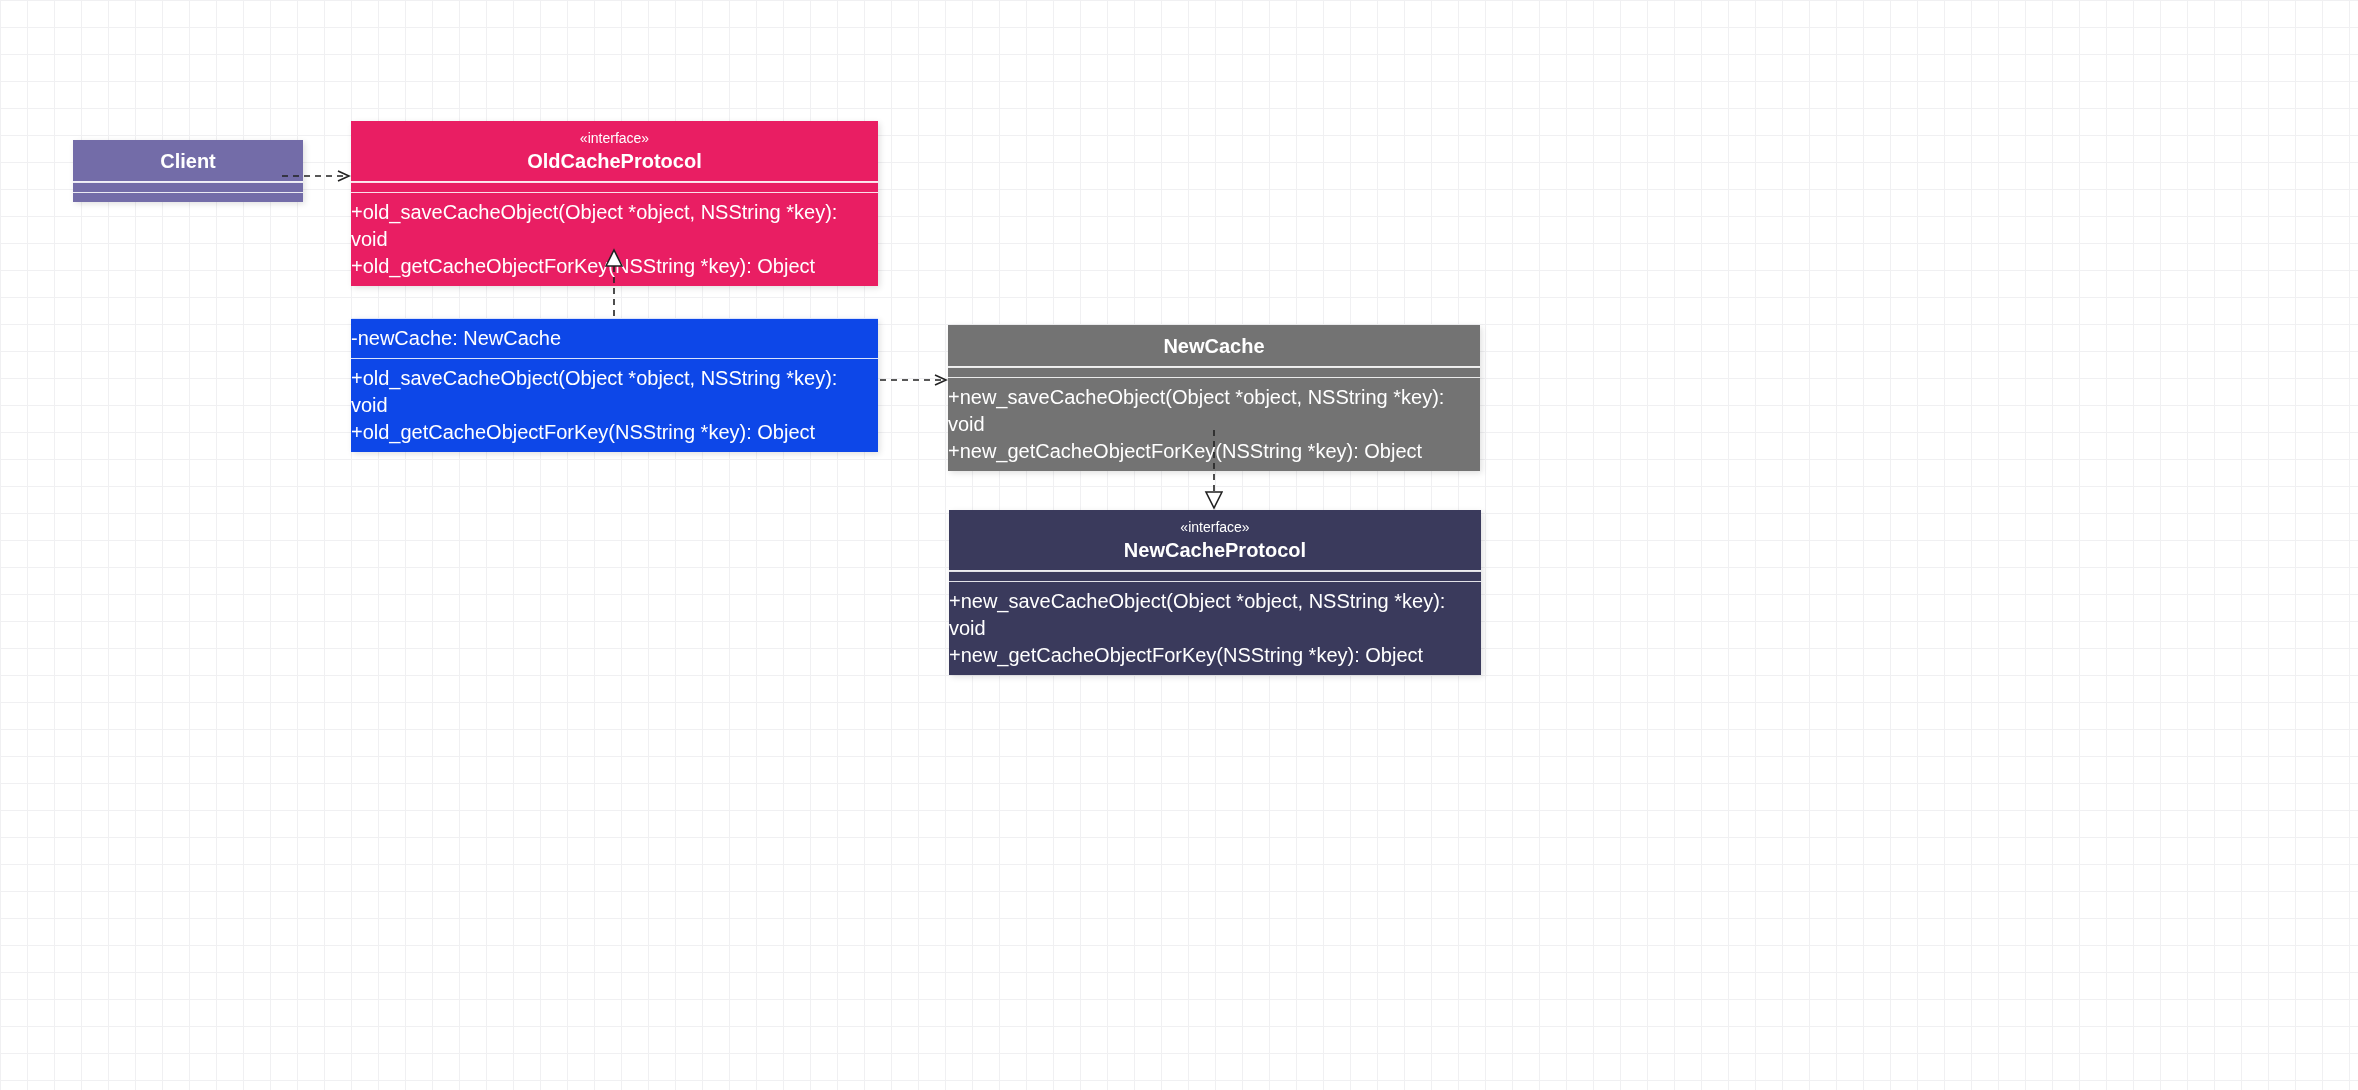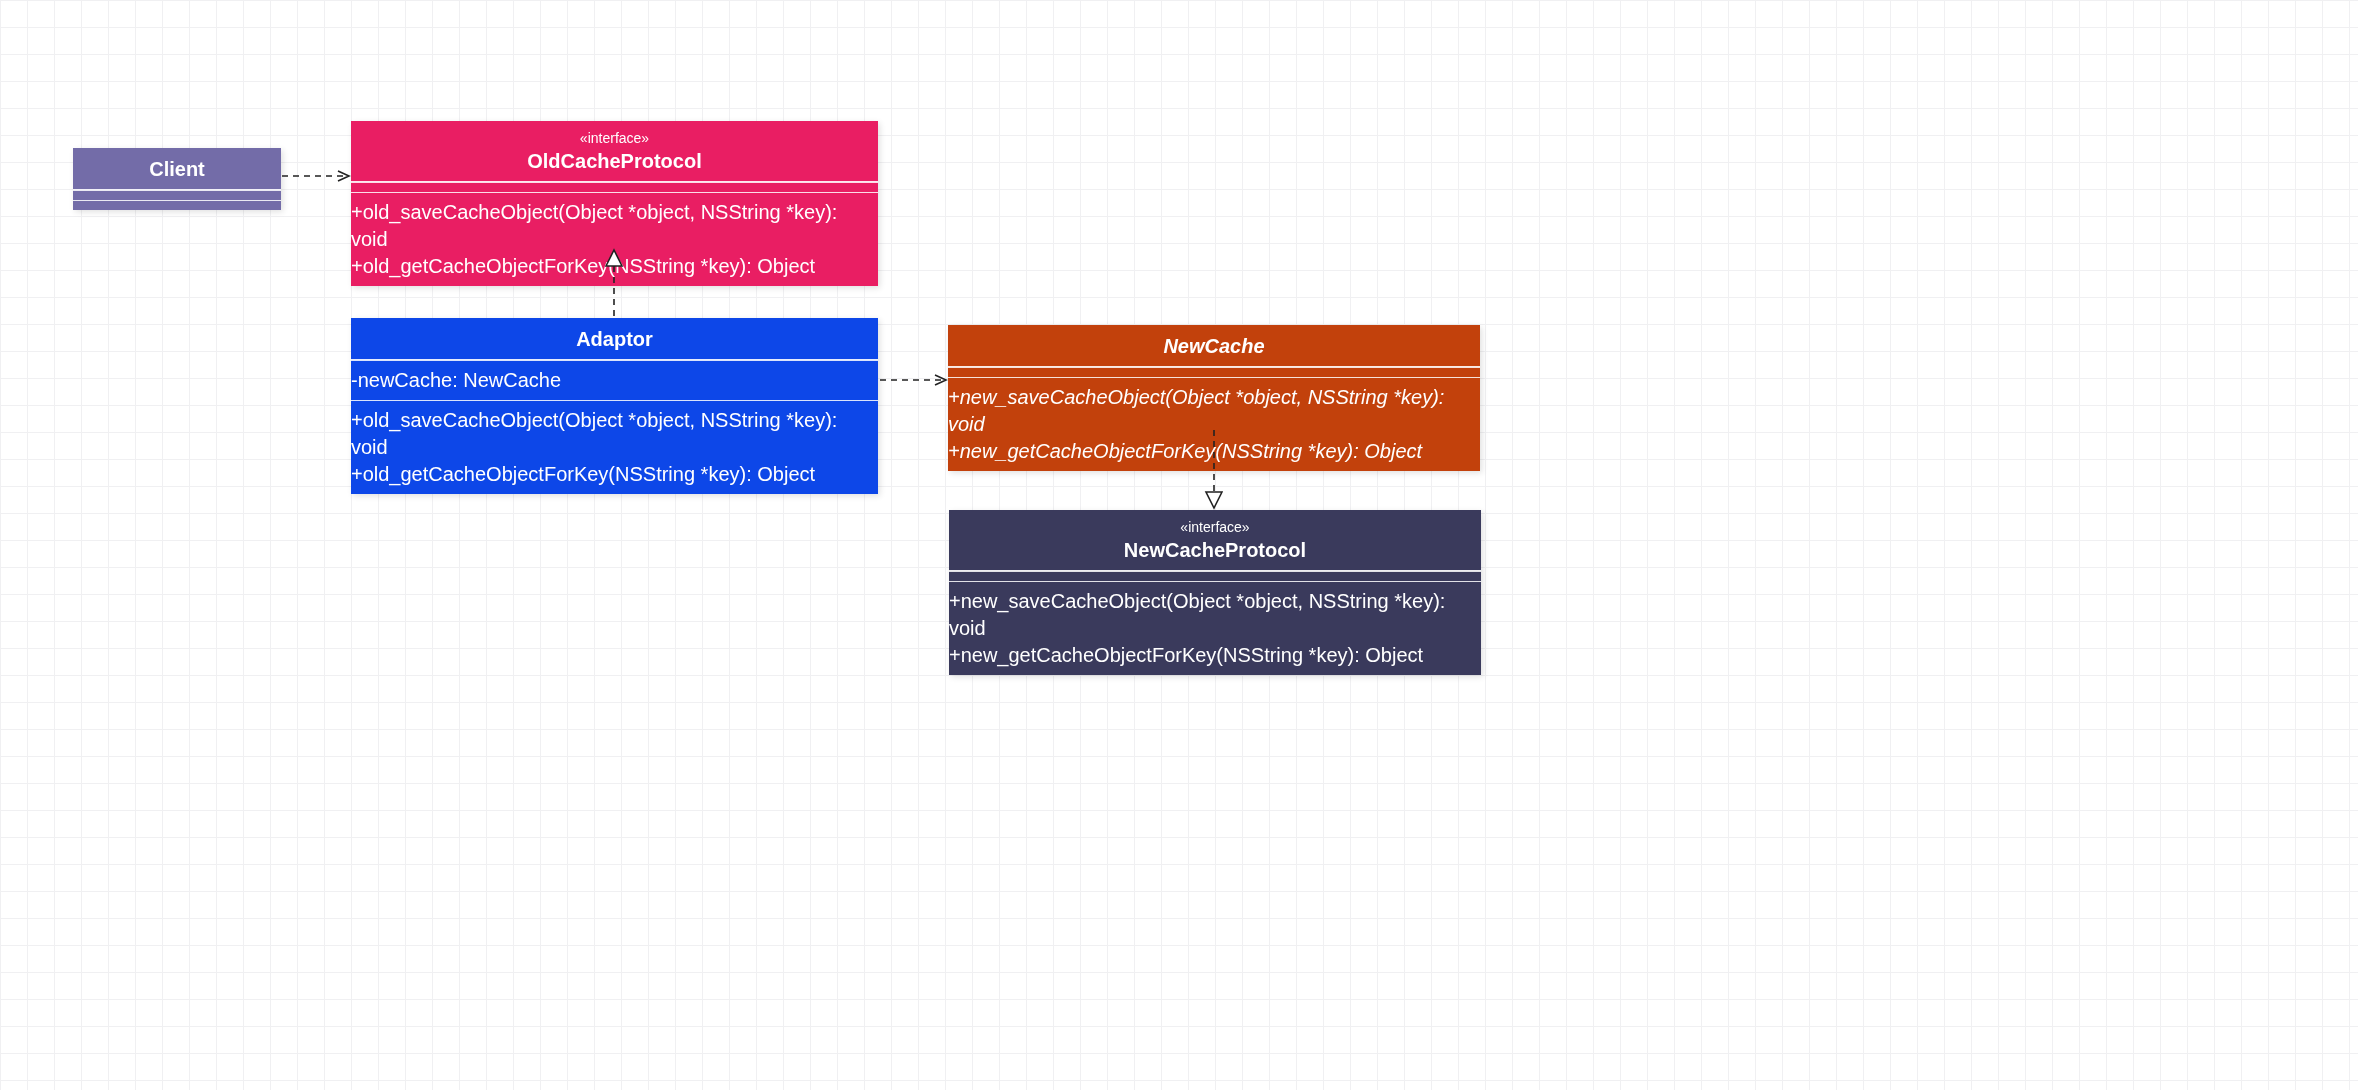--- a/index.html
+++ b/index.html
@@ -37,57 +37,54 @@
     border-top: 1px solid rgba(255,255,255,0.85);
   }
   .stereotype {
     font-weight: 400;
     font-size: 14px;
   }
   
   .c-purple { background: #736CA8; }
   .c-pink   { background: #E91E63; }
   .c-blue   { background: #0D47E8; }
-  .c-ltblue { background: #c2410c; font-style: italic; }
+  .c-ltblue { background: #737373; }
   .c-dark   { background: #3A3A5C; }
   svg.connectors {
     position: absolute;
     left: 0; top: 0;
     width: 2358px;
     height: 1090px;
     pointer-events: none;
   }
 </style>
 </head>
 <body>
 
-<div class="uml-box c-purple" style="left:73px; top:148px; width:208px;">
+<div class="uml-box c-purple" style="left:73px; top:140px; width:230px;">
   <div class="uml-title">
     <span>Client</span>
   </div>
   <div class="uml-empty"></div>
   <div class="uml-empty"></div>
 </div>
 
 <div class="uml-box c-pink" style="left:351px; top:121px; width:527px;">
   <div class="uml-title">
     <div class="stereotype">«interface»</div>
     <span>OldCacheProtocol</span>
   </div>
   <div class="uml-empty"></div>
   <div class="uml-section">
     <div>+old_saveCacheObject(Object *object, NSString *key): void</div>
     <div>+old_getCacheObjectForKey(NSString *key): Object</div>
   </div>
 </div>
 
 <div class="uml-box c-blue" style="left:351px; top:318px; width:527px;">
-  <div class="uml-title">
-    <span>Adaptor</span>
-  </div>
   <div class="uml-section">
     <div>-newCache: NewCache</div>
   </div>
   <div class="uml-section">
     <div>+old_saveCacheObject(Object *object, NSString *key): void</div>
     <div>+old_getCacheObjectForKey(NSString *key): Object</div>
   </div>
 </div>
 
 <div class="uml-box c-ltblue" style="left:948px; top:325px; width:532px;">

